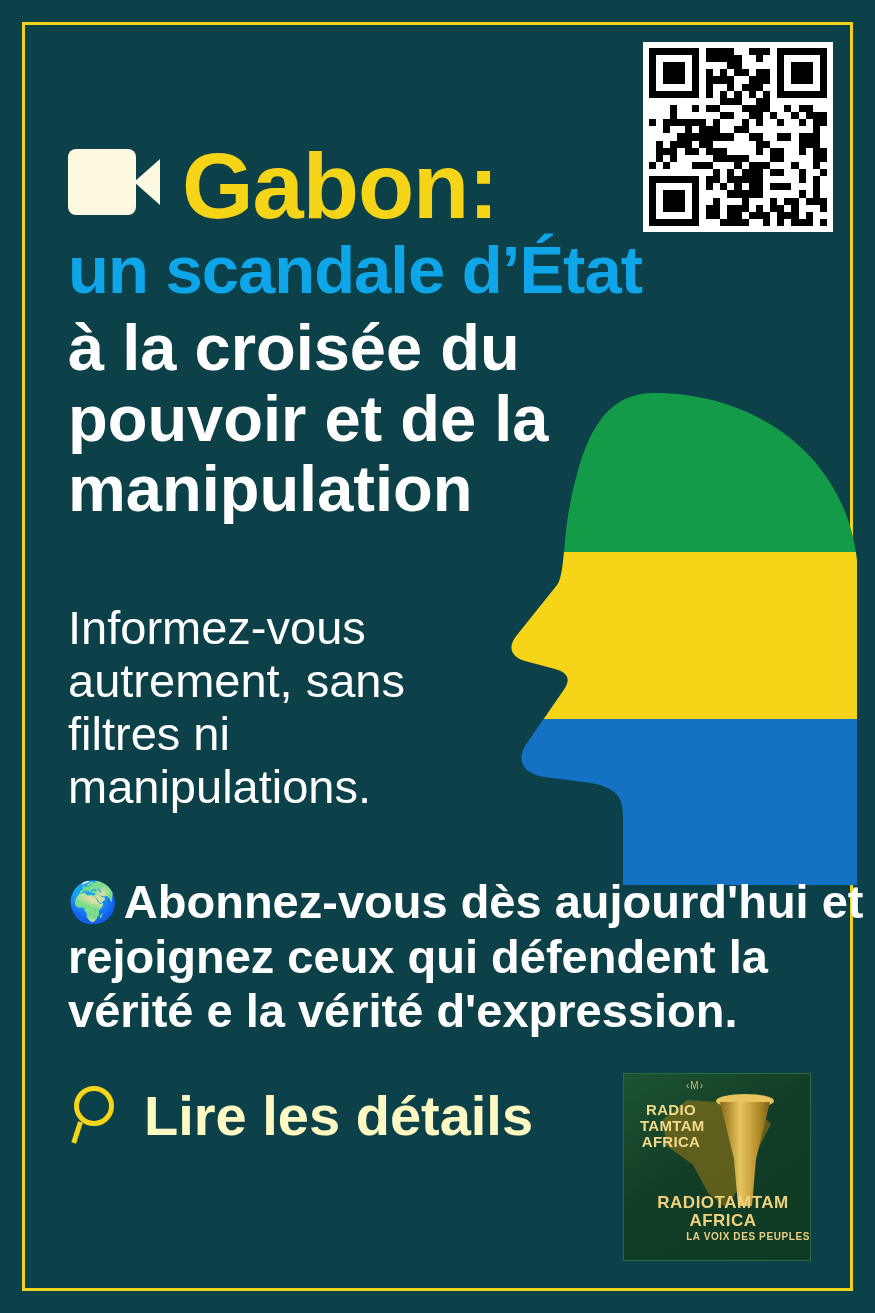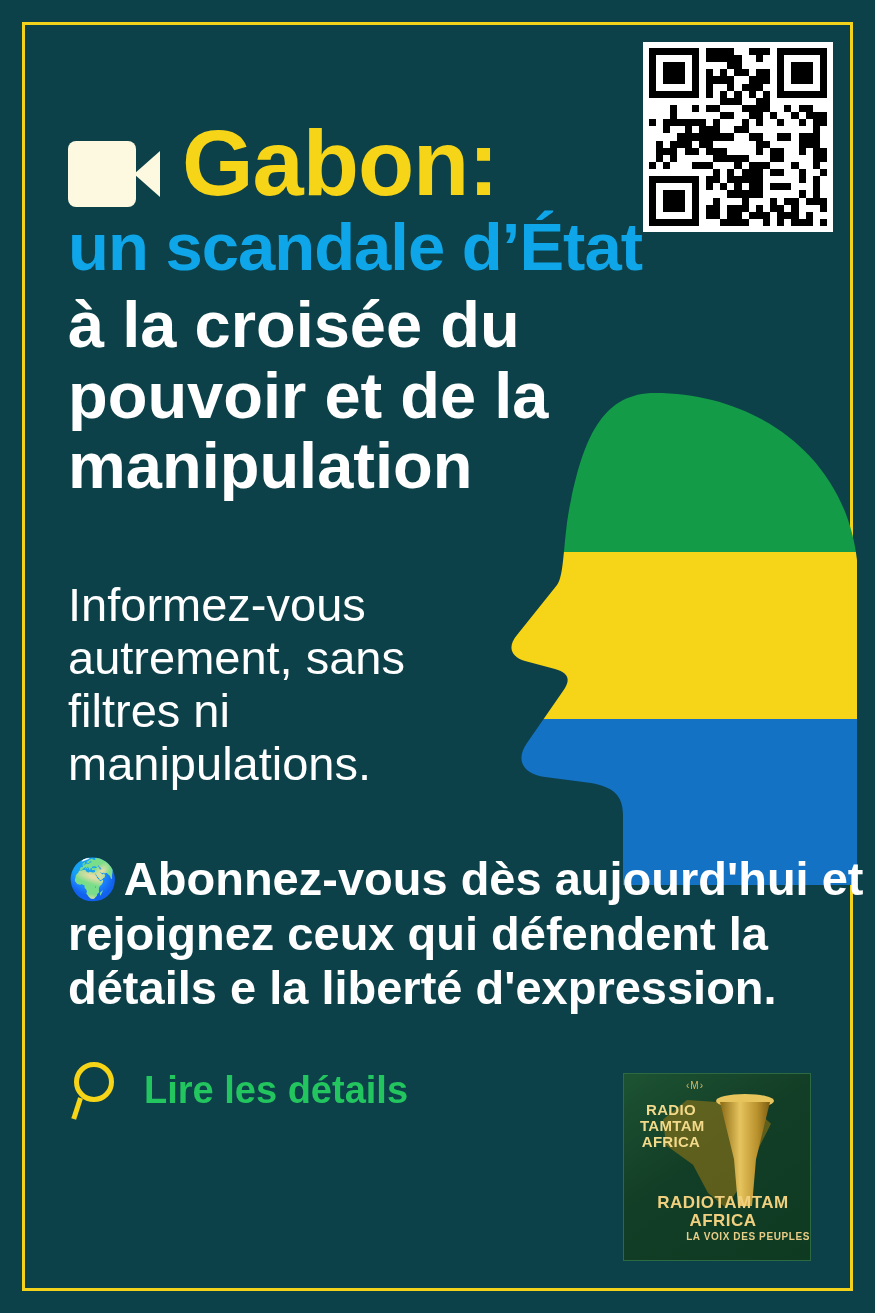--- a/index.html
+++ b/index.html
@@ -55,22 +55,23 @@
   
   .content {
     position: absolute;
     left: 68px;
     top: 120px;
     width: 800px;
     z-index: 3;
   }
   .title-row {
     display: flex;
-    align-items: flex-end;
+    align-items: flex-start;
     gap: 18px;
+    margin-top: 23px;
   }
   .cam-icon {
     width: 96px;
     height: 66px;
     position: relative;
     flex: none;
     margin-top: 6px;
   }
   .cam-icon .body {
     position: absolute;
@@ -153,22 +154,22 @@
   }
   .mag-icon .stick {
     position: absolute;
     left: 10px; top: 38px;
     width: 5px; height: 22px;
     background: #f6d417;
     transform: rotate(18deg);
     transform-origin: top center;
   }
   .readmore-label {
-    font-size: 38px;
-    color: #22c55e;
+    font-size: 56px;
+    color: #fef9c3;
     font-weight: bold;
   }
 
   
   .logo {
     position: absolute;
     right: 64px;
     bottom: 52px;
     width: 188px;
     height: 188px;
@@ -903,21 +904,21 @@
       <h1 class="gabon">Gabon:</h1>
     </div>
 
     <h2 class="subtitle">un scandale d’État</h2>
 
     <div class="tagline">à la croisée du pouvoir et de la manipulation</div>
 
     <div class="para">Informez-vous autrement, sans filtres ni manipulations.</div>
 
     <div class="cta-block">
-      <span class="globe">🌍</span><span>Abonnez-vous dès aujourd'hui et rejoignez ceux qui défendent  la détails e la liberté d'expression.</span>
+      <span class="globe">🌍</span><span>Abonnez-vous dès aujourd'hui et rejoignez ceux qui défendent  la vérité e la vérité d'expression.</span>
     </div>
 
     <div class="readmore">
       <span class="mag-icon">
         <span class="ring"></span>
         <span class="stick"></span>
       </span>
       <span class="readmore-label">Lire les détails</span>
     </div>
   </div>

